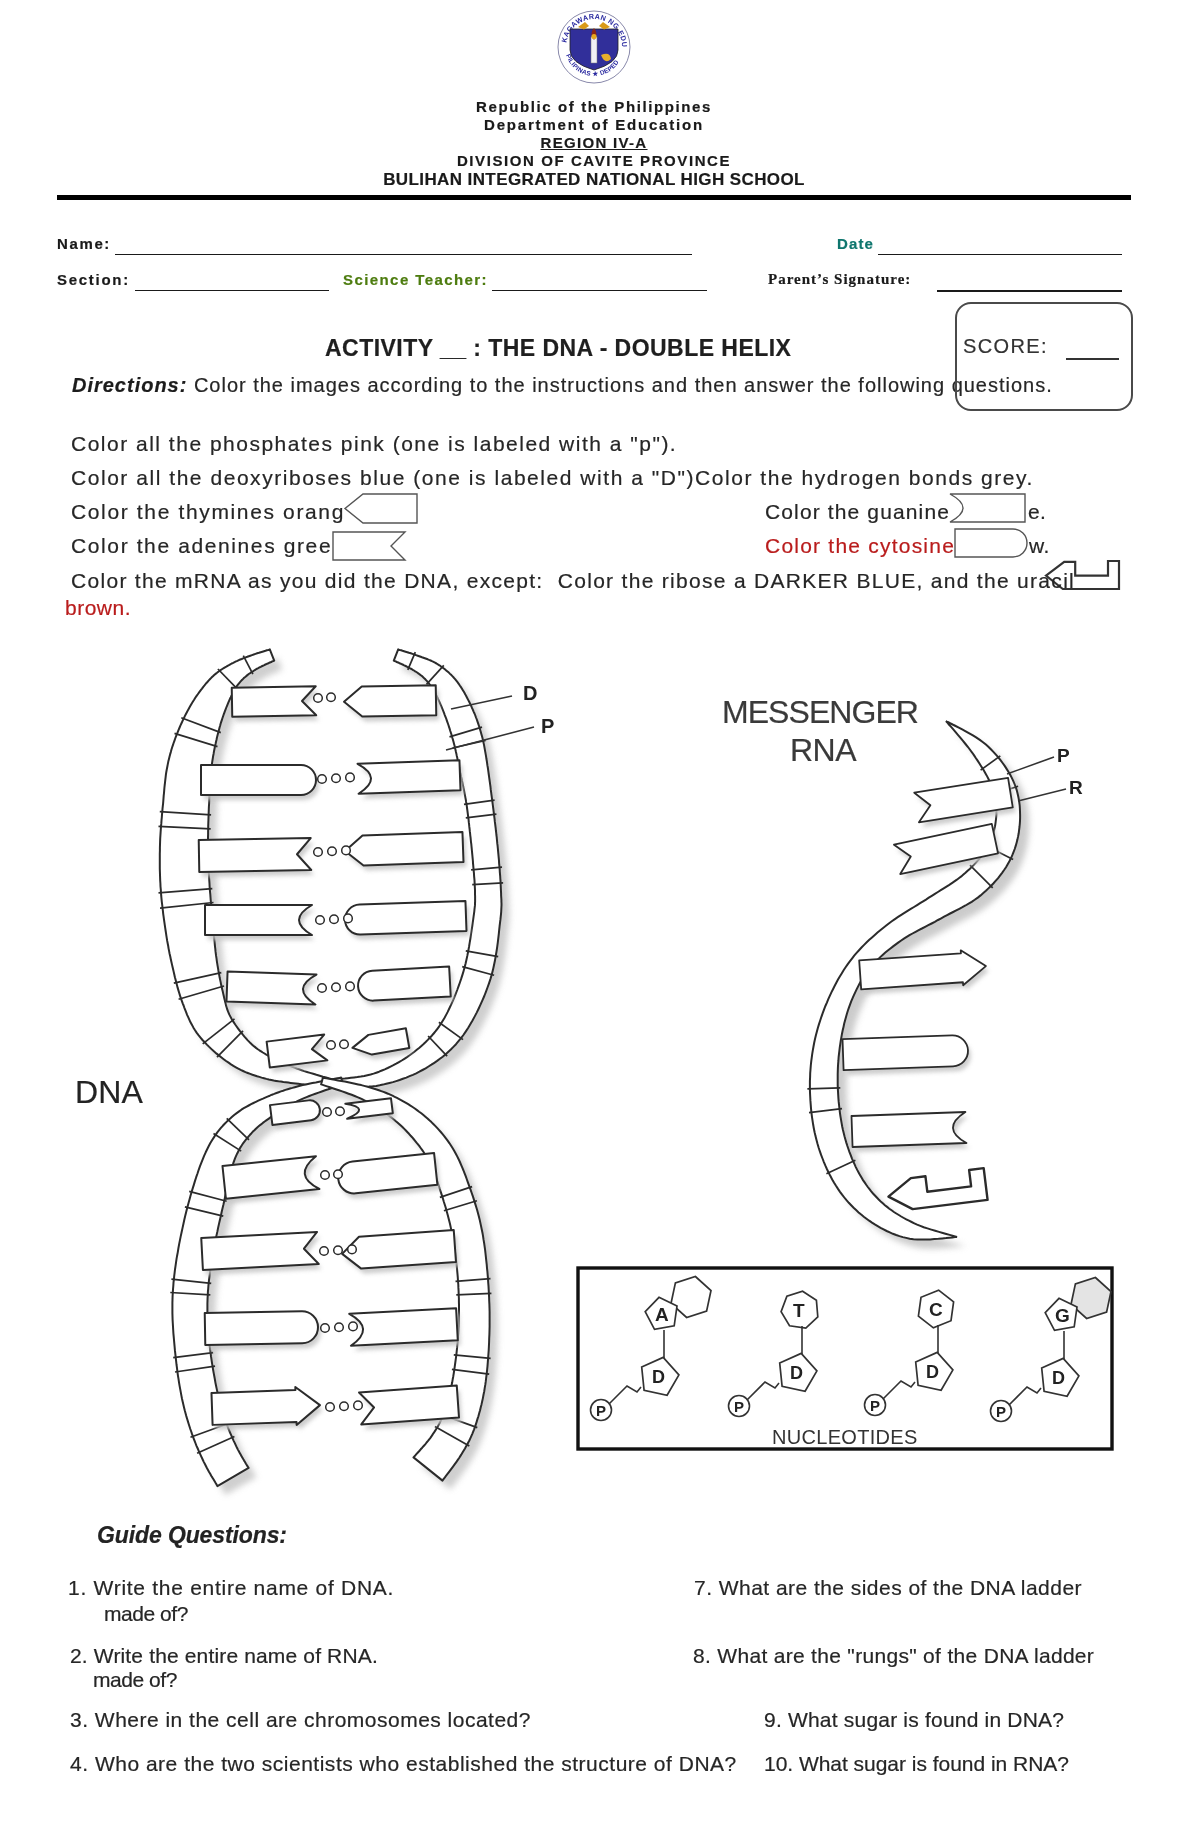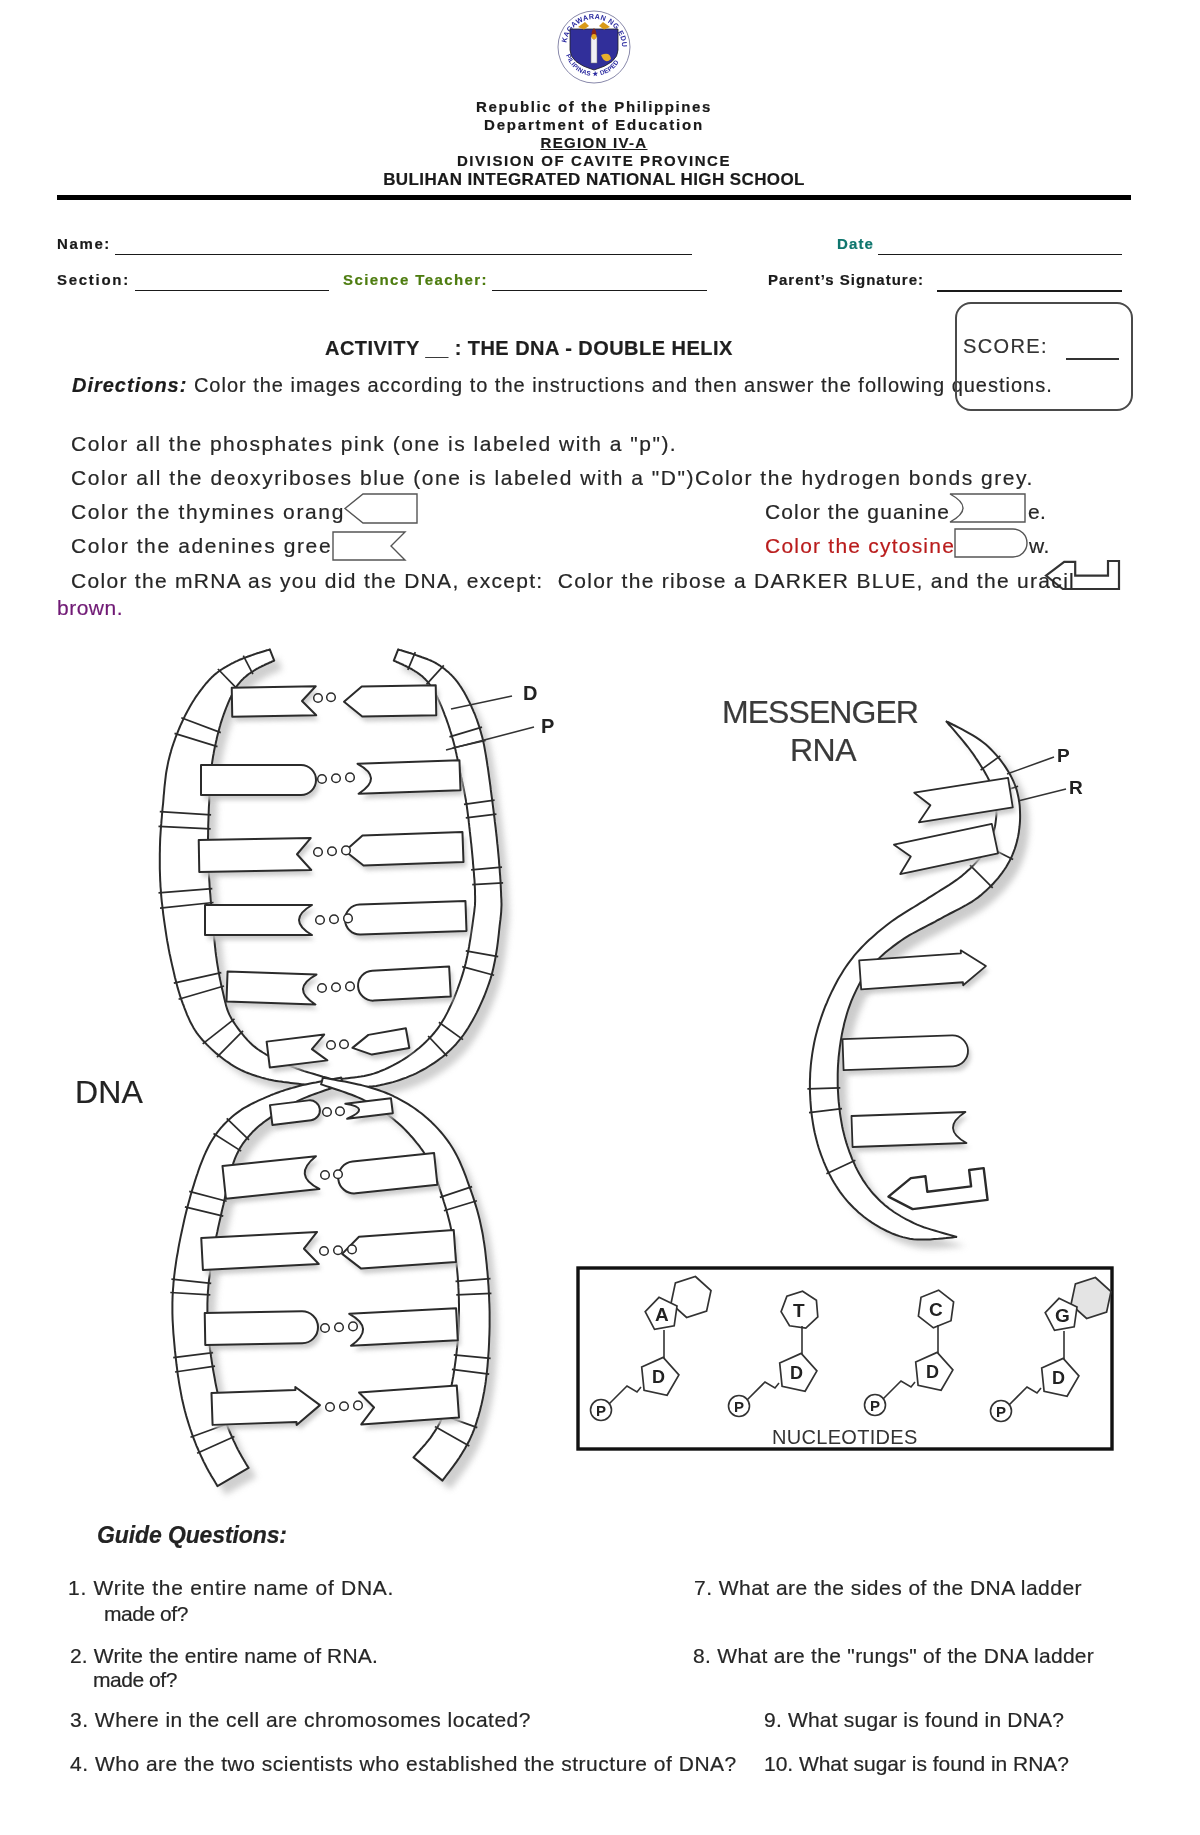--- a/index.html
+++ b/index.html
@@ -251,33 +251,33 @@
   </svg>
 <div class="t" style="font-size:15px;font-weight:700;color:#1a1a1a;letter-spacing:1.61px;line-height:15px;top:99.0px;left:594px;transform:translateX(-50%);" id="tx0">Republic of the Philippines</div>
 <div class="t" style="font-size:15px;font-weight:700;color:#1a1a1a;letter-spacing:1.81px;line-height:15px;top:117.0px;left:594px;transform:translateX(-50%);" id="tx1">Department of Education</div>
 <div class="t" style="font-size:15px;font-weight:700;color:#1a1a1a;letter-spacing:1.32px;line-height:15px;top:135.1px;left:594px;transform:translateX(-50%);text-decoration:underline;" id="tx2">REGION IV-A</div>
 <div class="t" style="font-size:15px;font-weight:700;color:#1a1a1a;letter-spacing:1.58px;line-height:15px;top:153.1px;left:594px;transform:translateX(-50%);" id="tx3">DIVISION OF CAVITE PROVINCE</div>
 <div class="t" style="font-size:17px;font-weight:700;color:#1a1a1a;letter-spacing:0.40px;line-height:17px;top:170.8px;left:594px;transform:translateX(-50%);" id="tx4">BULIHAN INTEGRATED NATIONAL HIGH SCHOOL</div>
 <div class="t" style="font-size:15px;font-weight:700;color:#1a1a1a;letter-spacing:1.63px;line-height:15px;top:236.1px;left:57px;" id="tx5">Name:</div>
 <div class="t" style="font-size:15px;font-weight:700;color:#0f766e;letter-spacing:1.12px;line-height:15px;top:236.1px;left:837px;" id="tx6">Date</div>
 <div class="t" style="font-size:15px;font-weight:700;color:#1a1a1a;letter-spacing:1.72px;line-height:15px;top:272.1px;left:57px;" id="tx7">Section:</div>
 <div class="t" style="font-size:15px;font-weight:700;color:#4d7c0f;letter-spacing:1.42px;line-height:15px;top:272.1px;left:343px;" id="tx8">Science Teacher:</div>
-<div class="t" style="font-size:15px;font-weight:700;color:#1a1a1a;letter-spacing:1.00px;line-height:15px;top:272.1px;left:768px;" id="tx9">Parent’s Signature:</div>
-<div class="t" style="font-size:20px;font-weight:700;color:#1f1f1f;letter-spacing:0.46px;line-height:26px;top:334.6px;left:325px;" id="tx10">ACTIVITY __ : THE DNA - DOUBLE HELIX</div>
+<div class="t" style="font-size:15px;font-weight:700;color:#1a1a1a;letter-spacing:1.00px;line-height:15px;top:272.1px;left:768px;font-family:Liberation Serif, serif;" id="tx9">Parent’s Signature:</div>
+<div class="t" style="font-size:23px;font-weight:700;color:#1f1f1f;letter-spacing:0.46px;line-height:26px;top:334.6px;left:325px;" id="tx10">ACTIVITY __ : THE DNA - DOUBLE HELIX</div>
 <div class="t" style="font-size:20px;font-weight:400;color:#333;letter-spacing:1.39px;line-height:20px;top:336.4px;left:963px;" id="tx11">SCORE:</div>
 <div class="t" style="font-size:21px;font-weight:400;color:#262626;letter-spacing:1.50px;line-height:21px;top:433.3px;left:71px;" id="tx12">Color all the phosphates pink (one is labeled with a "p").</div>
 <div class="t" style="font-size:21px;font-weight:400;color:#262626;letter-spacing:1.54px;line-height:21px;top:467.3px;left:71px;text-align:right;" id="tx13">Color all the deoxyriboses blue (one is labeled with a "D")Color the hydrogen bonds grey.</div>
 <div class="t" style="font-size:21px;font-weight:400;color:#262626;letter-spacing:1.64px;line-height:21px;top:501.3px;left:71px;" id="tx14">Color the thymines orang</div>
 <div class="t" style="font-size:21px;font-weight:400;color:#262626;letter-spacing:1.13px;line-height:21px;top:501.3px;left:765px;" id="tx15">Color the guanine</div>
 <div class="t" style="font-size:21px;font-weight:400;color:#262626;letter-spacing:0.24px;line-height:21px;top:501.3px;left:1028px;" id="tx16">e.</div>
 <div class="t" style="font-size:21px;font-weight:400;color:#262626;letter-spacing:1.61px;line-height:21px;top:535.3px;left:71px;" id="tx17">Color the adenines gree</div>
 <div class="t" style="font-size:21px;font-weight:400;color:#b91c1c;letter-spacing:1.22px;line-height:21px;top:535.3px;left:765px;" id="tx18">Color the cytosine</div>
 <div class="t" style="font-size:21px;font-weight:400;color:#262626;letter-spacing:0.58px;line-height:21px;top:535.3px;left:1029px;" id="tx19">w.</div>
 <div class="t" style="font-size:21px;font-weight:400;color:#262626;letter-spacing:1.30px;line-height:21px;top:570.3px;left:71px;" id="tx20">Color the mRNA as you did the DNA, except:  Color the ribose a DARKER BLUE, and the uracil</div>
-<div class="t" style="font-size:21px;font-weight:400;color:#701a75;letter-spacing:0.49px;line-height:21px;top:597.3px;left:57px;" id="tx21">brown.</div>
+<div class="t" style="font-size:21px;font-weight:400;color:#b91c1c;letter-spacing:0.49px;line-height:21px;top:597.3px;left:65px;" id="tx21">brown.</div>
 <div class="t" style="font-size:32px;font-weight:400;color:#232323;letter-spacing:0.15px;line-height:32px;top:1075.8px;left:75px;" id="tx22">DNA</div>
 <div class="t" style="font-size:32px;font-weight:400;color:#3a3a3a;letter-spacing:-0.94px;line-height:32px;top:695.8px;left:722px;" id="tx23">MESSENGER</div>
 <div class="t" style="font-size:32px;font-weight:400;color:#3a3a3a;letter-spacing:-0.52px;line-height:32px;top:733.8px;left:790px;" id="tx24">RNA</div>
 <div class="t" style="font-size:23px;font-weight:700;color:#232323;letter-spacing:-0.11px;line-height:23px;top:1524.0px;font-style:italic;left:57px;margin-left:40px;" id="tx25">Guide Questions:</div>
 <div class="t" style="font-size:21px;font-weight:400;color:#262626;letter-spacing:0.72px;line-height:21px;top:1577.3px;left:68px;" id="tx26">1. Write the entire name of DNA.</div>
 <div class="t" style="font-size:21px;font-weight:400;color:#262626;letter-spacing:-0.45px;line-height:21px;top:1603.3px;left:104px;" id="tx27">made of?</div>
 <div class="t" style="font-size:21px;font-weight:400;color:#262626;letter-spacing:0.46px;line-height:21px;top:1577.3px;left:694px;" id="tx28">7. What are the sides of the DNA ladder</div>
 <div class="t" style="font-size:21px;font-weight:400;color:#262626;letter-spacing:0.15px;line-height:21px;top:1645.3px;left:70px;" id="tx29">2. Write the entire name of RNA.</div>
 <div class="t" style="font-size:21px;font-weight:400;color:#262626;letter-spacing:-0.45px;line-height:21px;top:1669.3px;left:93px;" id="tx30">made of?</div>
 <div class="t" style="font-size:21px;font-weight:400;color:#262626;letter-spacing:0.31px;line-height:21px;top:1645.3px;left:693px;" id="tx31">8. What are the "rungs" of the DNA ladder</div>

